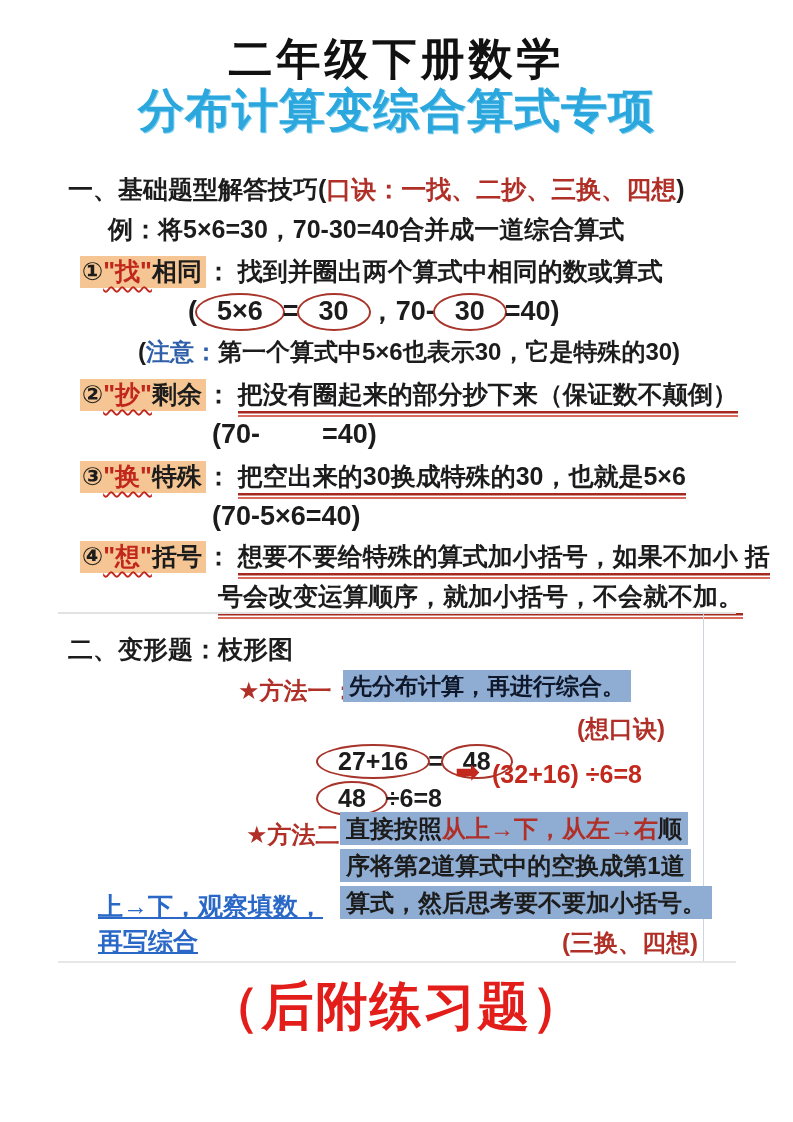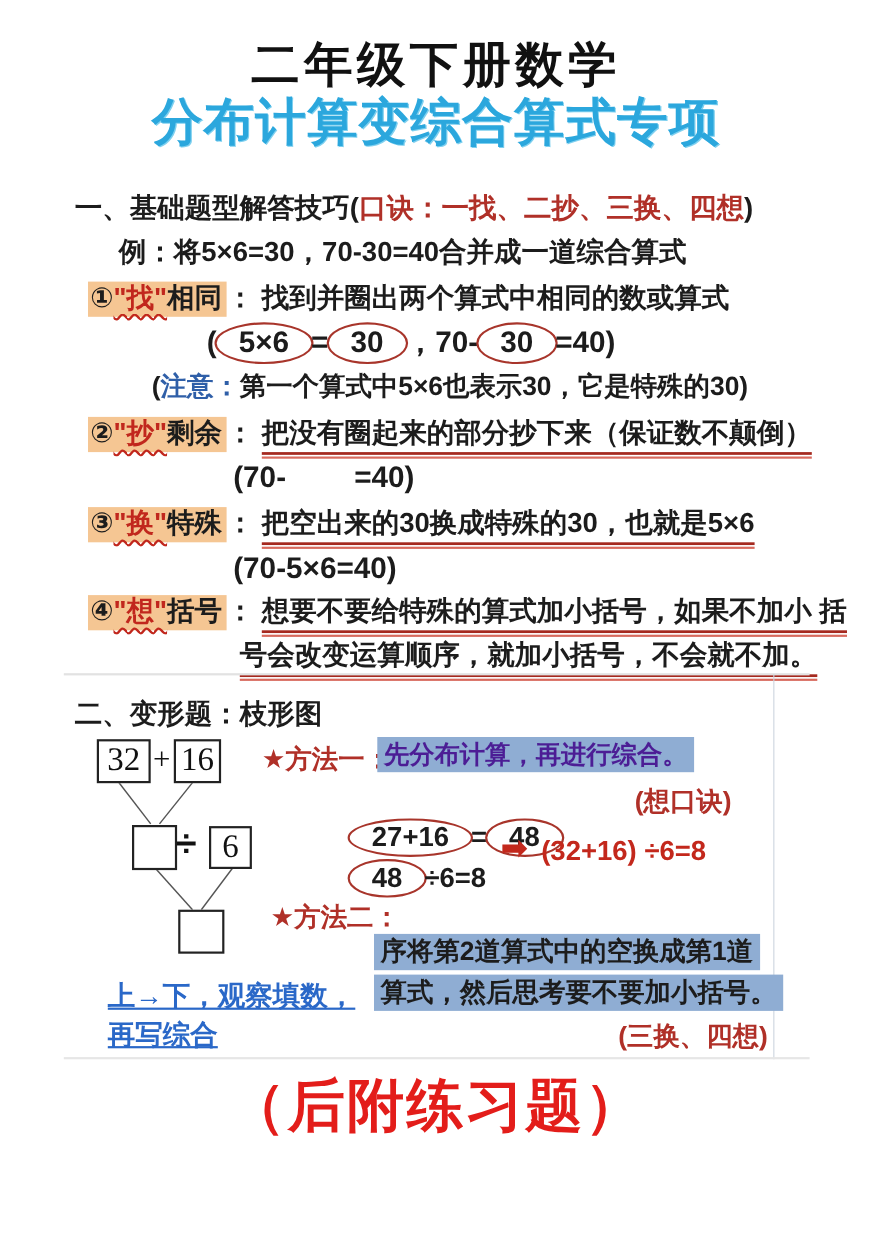--- a/index.html
+++ b/index.html
@@ -23,21 +23,21 @@
   .badge{background:#f5c693;padding:1px 4px 3px 2px;}
   .badge .q{color:#c1271d;text-decoration:underline wavy #c1271d 2px;text-underline-offset:6px;}
   .ul2{padding-bottom:9px;
        background-image:linear-gradient(#a5291f,#a5291f),linear-gradient(#d86a5e,#d86a5e);
        background-repeat:no-repeat;
        background-size:100% 2.5px,100% 2.5px;
        background-position:0 calc(100% - 4px),0 100%;}
   .circ{display:inline-block;border:2.5px solid #a8352b;border-radius:50%;padding:0 20px;margin:0 -2px;}
   .gap{display:inline-block;width:62px;}
   .hl{background:#8fadd3;padding:3px 6px;}
-  .m1text{color:#4c1d95;}
+  .m1text{color:#0f172a;}
   .divider{position:absolute;left:58px;top:612px;width:678px;height:2px;background:#e2e2e2;}
   .vline{position:absolute;left:703px;top:613px;width:1px;height:350px;background:#ccd4de;}
   .hline2{position:absolute;left:58px;top:961px;width:678px;height:2px;background:#e6e6e6;}
   .tree{position:absolute;left:60px;top:660px;width:230px;height:230px;}
   .tbox{position:absolute;border:2px solid #222;background:#fff;text-align:center;
         font-family:"Liberation Serif","DejaVu Serif",serif;font-size:30px;line-height:34px;color:#111;}
   .tsign{position:absolute;font-size:28px;color:#111;}
   .footer{font-family:"Liberation Serif","DejaVu Serif",serif;font-weight:bold;
           font-size:52px;color:#e31d1a;letter-spacing:2px;}
   svg.lines{position:absolute;left:0;top:0;}
@@ -85,55 +85,43 @@
   <div class="abs b fs25" style="left:218px;top:581px;">
     <span class="ul2">号会改变运算顺序，就加小括号，不会就不加。</span>
   </div>
 
   <div class="divider"></div>
   <div class="vline"></div>
   <div class="hline2"></div>
 
   <div class="abs b fs25" style="left:68px;top:634px;">二、变形题：枝形图</div>
 
-  <div class="tree">
-    <svg class="lines" width="230" height="230" viewBox="0 0 230 230">
-      <line x1="47" y1="50" x2="77" y2="89" stroke="#555" stroke-width="1.3"></line>
-      <line x1="117" y1="49" x2="85" y2="89" stroke="#555" stroke-width="1.3"></line>
-      <line x1="80" y1="128" x2="115" y2="167" stroke="#555" stroke-width="1.3"></line>
-      <line x1="153" y1="127" x2="123" y2="167" stroke="#555" stroke-width="1.3"></line>
-    </svg>
-    <div class="tbox" style="left:28px;top:12px;width:45px;height:36px;">32</div>
-    <div class="tsign serif" style="left:79px;top:15px;">+</div>
-    <div class="tbox" style="left:98px;top:12px;width:39px;height:36px;">16</div>
-    <div class="tbox" style="left:60px;top:90px;width:37px;height:37px;"></div>
-    <div class="tsign b" style="left:100px;top:88px;font-size:34px;">÷</div>
-    <div class="tbox" style="left:130px;top:91px;width:35px;height:35px;">6</div>
-    <div class="tbox" style="left:102px;top:167px;width:38px;height:36px;"></div>
-  </div>
 
   <div class="abs b fs25 annblue" style="left:98px;top:891px;">上→下，观察填数，</div>
   <div class="abs b fs25 annblue" style="left:98px;top:926px;">再写综合</div>
 
   <div class="abs b fs24 red" style="left:238px;top:676px;">★方法一：</div>
   <div class="abs b fs23" style="left:343px;top:672px;">
     <span class="hl m1text">先分布计算，再进行综合。</span>
   </div>
   <div class="abs b fs24 red" style="left:577px;top:714px;">(想口诀)</div>
 
   <div class="abs b fs25" style="left:318px;top:744px;">
     <span class="circ">27+16</span><span>=</span><span class="circ">48</span>
   </div>
   <div class="abs b fs25" style="left:318px;top:781px;">
     <span class="circ">48</span><span>÷6=8</span>
   </div>
   <div class="abs b redbright" style="left:455px;top:753px;font-size:30px;">➡</div>
   <div class="abs b fs25 redbright" style="left:492px;top:759px;">(32+16) ÷6=8</div>
 
   <div class="abs b fs24 red" style="left:246px;top:820px;">★方法二：</div>
+  <div class="abs b fs24" style="left:340px;top:814px;">
+    <span class="hl"><span>直接按照</span><span class="red">从上→下，从左→右</span><span>顺</span></span>
+  </div>
   <div class="abs b fs24" style="left:340px;top:851px;">
     <span class="hl">序将第2道算式中的空换成第1道</span>
   </div>
   <div class="abs b fs24" style="left:340px;top:888px;">
     <span class="hl">算式，然后思考要不要加小括号。</span>
   </div>
   <div class="abs b fs24 red" style="left:562px;top:928px;">(三换、四想)</div>
 
   <div class="abs center footer" style="top:974px;">（后附练习题）</div>
 

